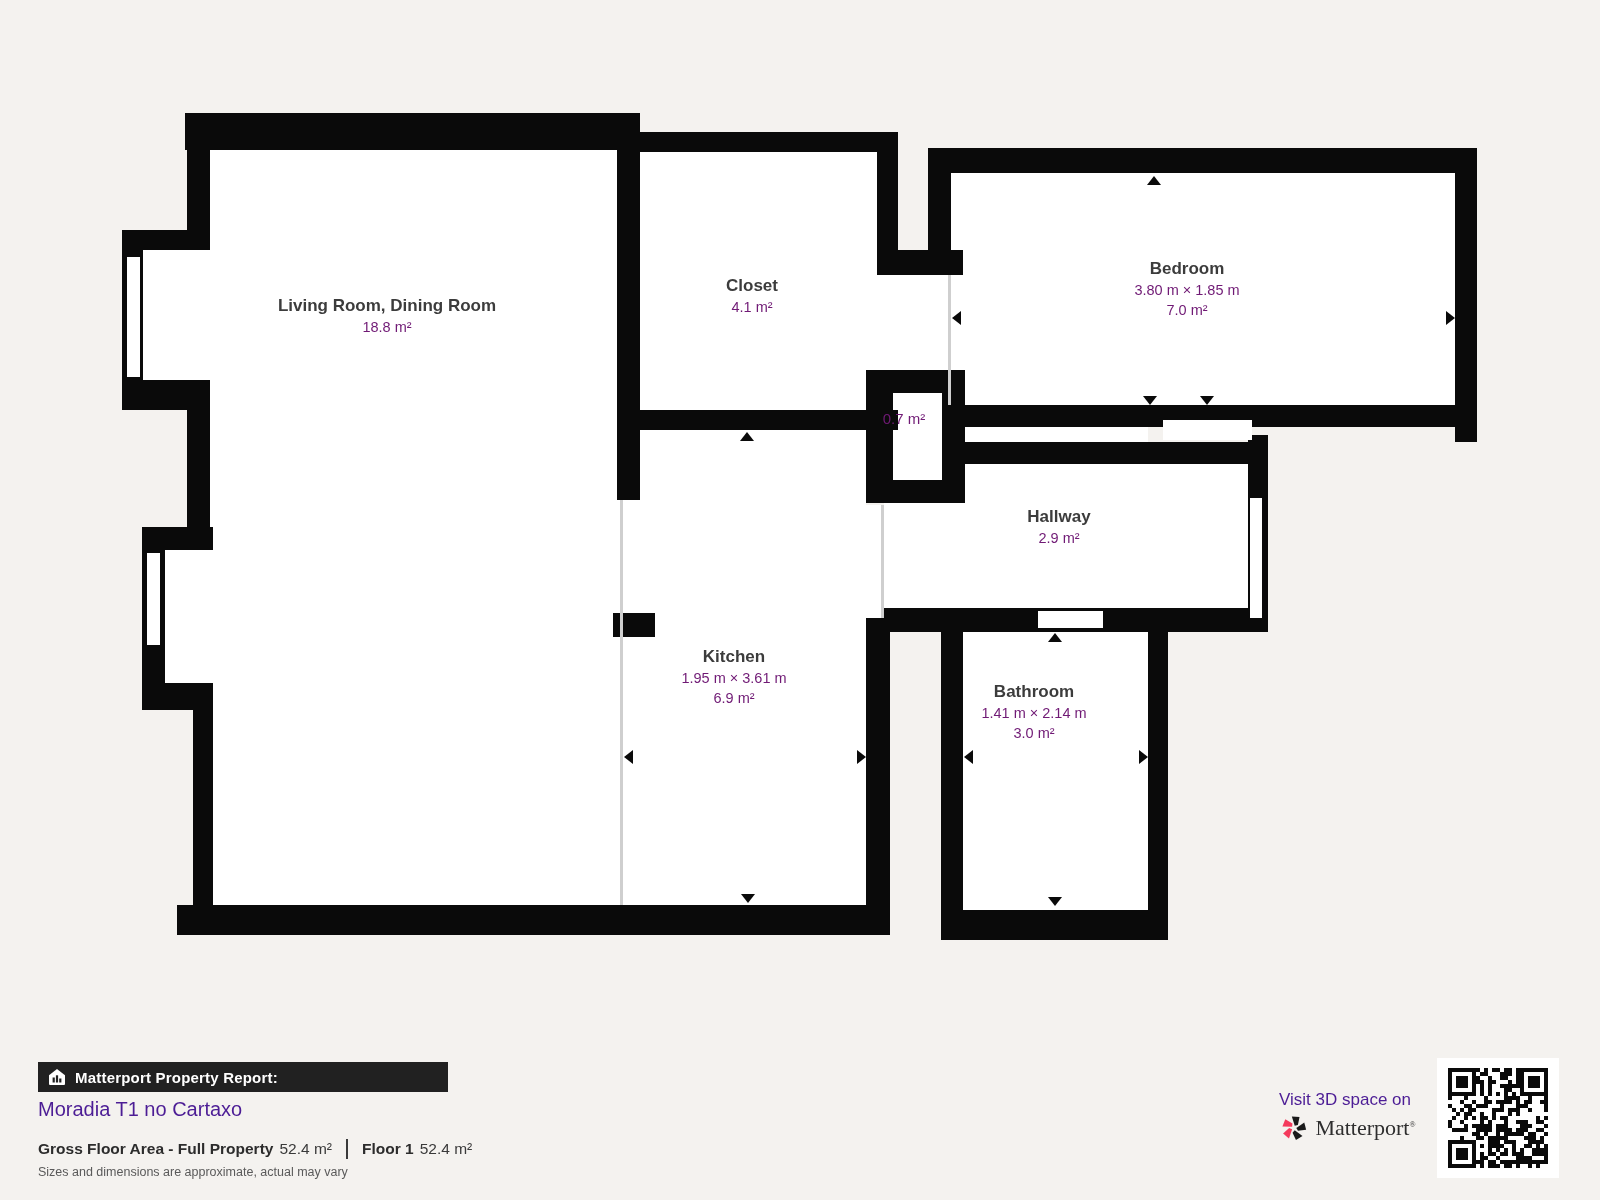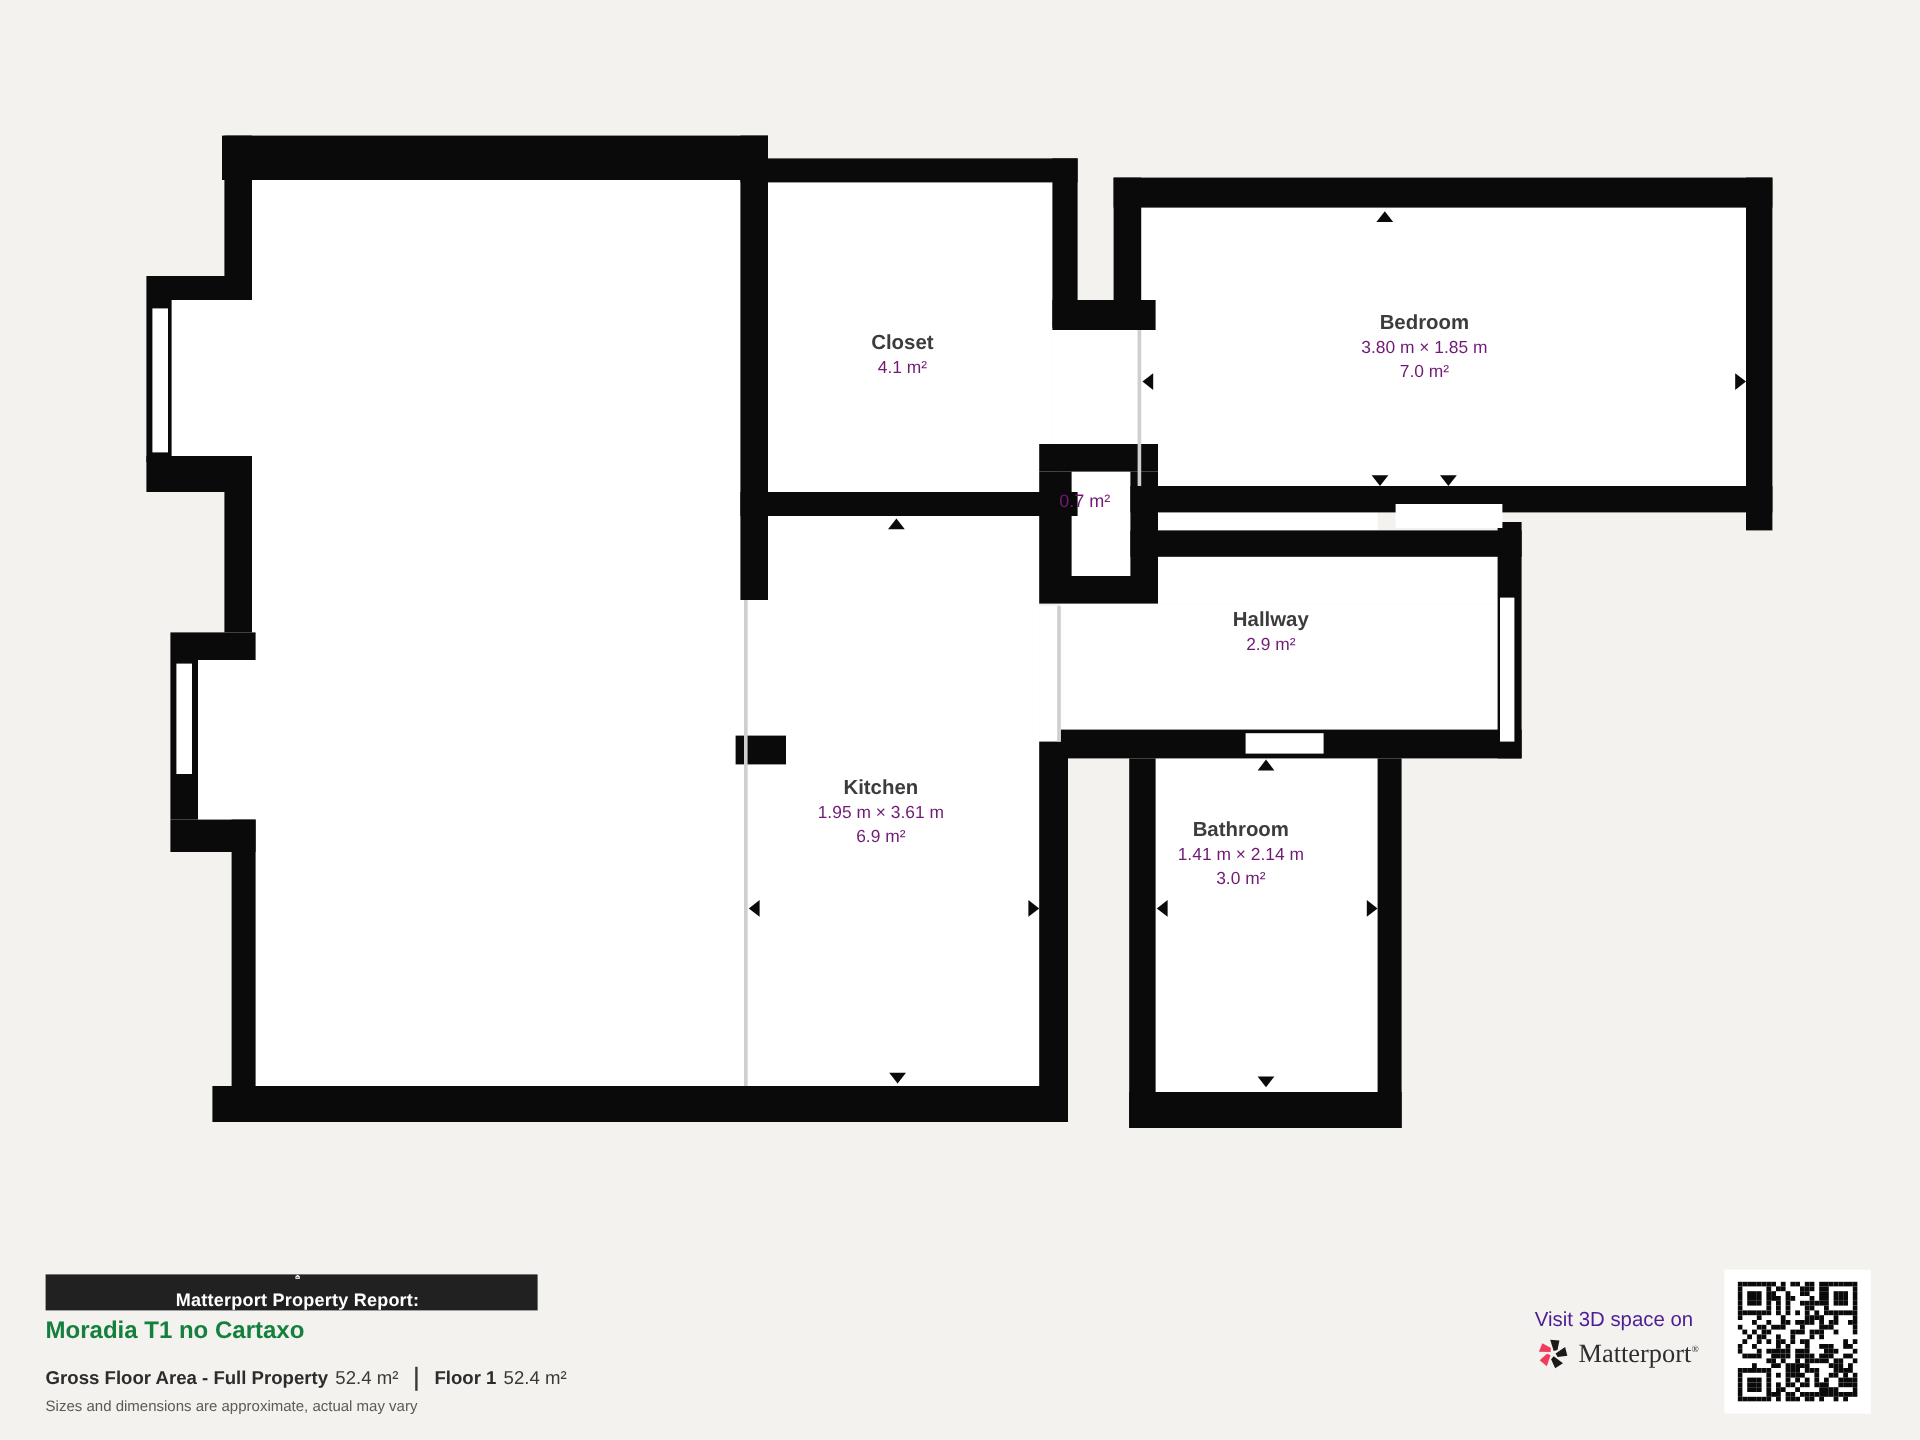--- a/index.html
+++ b/index.html
@@ -15,23 +15,23 @@
   .tu{border-left:7px solid transparent;border-right:7px solid transparent;border-bottom:9px solid #0a0a0a;}
   .td{border-left:7px solid transparent;border-right:7px solid transparent;border-top:9px solid #0a0a0a;}
   .tl{border-top:7px solid transparent;border-bottom:7px solid transparent;border-right:9px solid #0a0a0a;}
   .tr-ic{border-top:7px solid transparent;border-bottom:7px solid transparent;border-left:9px solid #0a0a0a;}
   
   .lbl{position:absolute;transform:translate(-50%,-50%);text-align:center;white-space:nowrap;line-height:1.35;}
   .lbl .t{font-size:17px;font-weight:bold;color:#3c3c3c;}
   .lbl .d,.lbl .a{font-size:14.5px;color:#701a75;}
   .lbl .d:empty,.lbl .a:empty{display:none;}
   
-  .bar{position:absolute;left:38px;top:1062px;width:410px;height:30px;background:#212121;display:flex;align-items:center;gap:9px;padding-left:10px;box-sizing:border-box;flex-direction:column;}
+  .bar{position:absolute;left:38px;top:1062px;width:410px;height:30px;background:#212121;display:flex;align-items:center;gap:9px;padding-left:10px;box-sizing:border-box;}
   .bar span{color:#ffffff;font-size:15px;font-weight:bold;letter-spacing:.2px;}
-  .ftitle{position:absolute;left:38px;top:1098px;font-size:20px;font-weight:bold;color:#15803d;}
+  .ftitle{position:absolute;left:38px;top:1098px;font-size:20px;font-weight:normal;color:#4c1d95;}
   .fstats{position:absolute;left:38px;top:1139px;font-size:15.5px;color:#2c2c2c;display:flex;align-items:center;}
   .fstats b{font-weight:bold;}
   .fstats .v{font-weight:normal;color:#3a3a3a;margin-left:6px;}
   .fstats .sep{width:2px;height:20px;background:#3a3a3a;margin:0 14px;}
   .fdisc{position:absolute;left:38px;top:1165px;font-size:12.5px;color:#5a5a5a;}
   .visit{position:absolute;left:1245px;top:1090px;width:200px;text-align:center;font-size:17px;color:#4c1d95;}
   .brandrow{position:absolute;left:1258px;top:1114px;width:180px;display:flex;align-items:center;justify-content:center;gap:7px;}
   .brandname{font-family:"Liberation Serif",serif;font-size:22px;color:#2e2e2e;}
   .brandname sup{font-size:8px;}
   .qrbox{position:absolute;left:1437px;top:1058px;width:122px;height:120px;background:#ffffff;display:flex;align-items:center;justify-content:center;}
@@ -105,20 +105,25 @@
   <div class="tu" style="left:1048px;top:633px;"></div>
   <div class="td" style="left:1048px;top:897px;"></div>
   <div class="tl" style="left:964px;top:750px;"></div>
   <div class="tr-ic" style="left:1139px;top:750px;"></div>
   <div class="tu" style="left:1147px;top:176px;"></div>
   <div class="td" style="left:1143px;top:396px;"></div>
   <div class="tl" style="left:952px;top:311px;"></div>
   <div class="tr-ic" style="left:1446px;top:311px;"></div>
   <div class="td" style="left:1200px;top:396px;"></div>
 
+  <div class="lbl" style="left:387px;top:316px;">
+    <div class="t">Living Room, Dining Room</div>
+
+    <div class="a">18.8 m²</div>
+  </div>
   <div class="lbl" style="left:752px;top:296px;">
     <div class="t">Closet</div>
 
     <div class="a">4.1 m²</div>
   </div>
   <div class="lbl" style="left:1187px;top:289px;">
     <div class="t">Bedroom</div>
     <div class="d">3.80 m × 1.85 m</div>
     <div class="a">7.0 m²</div>
   </div>

